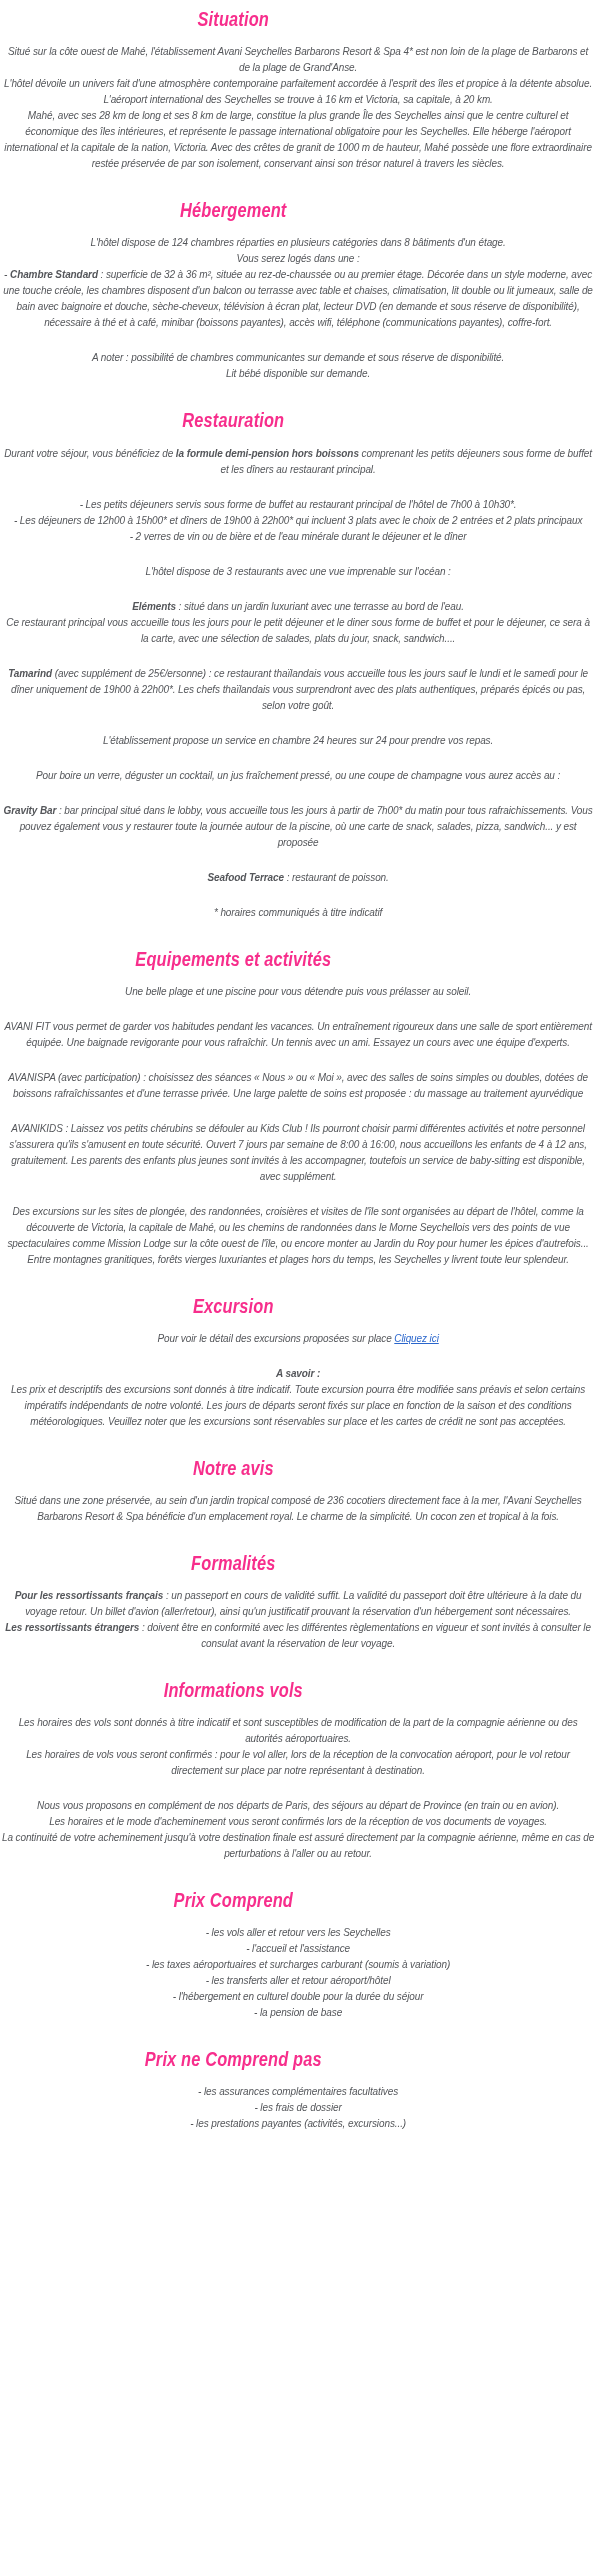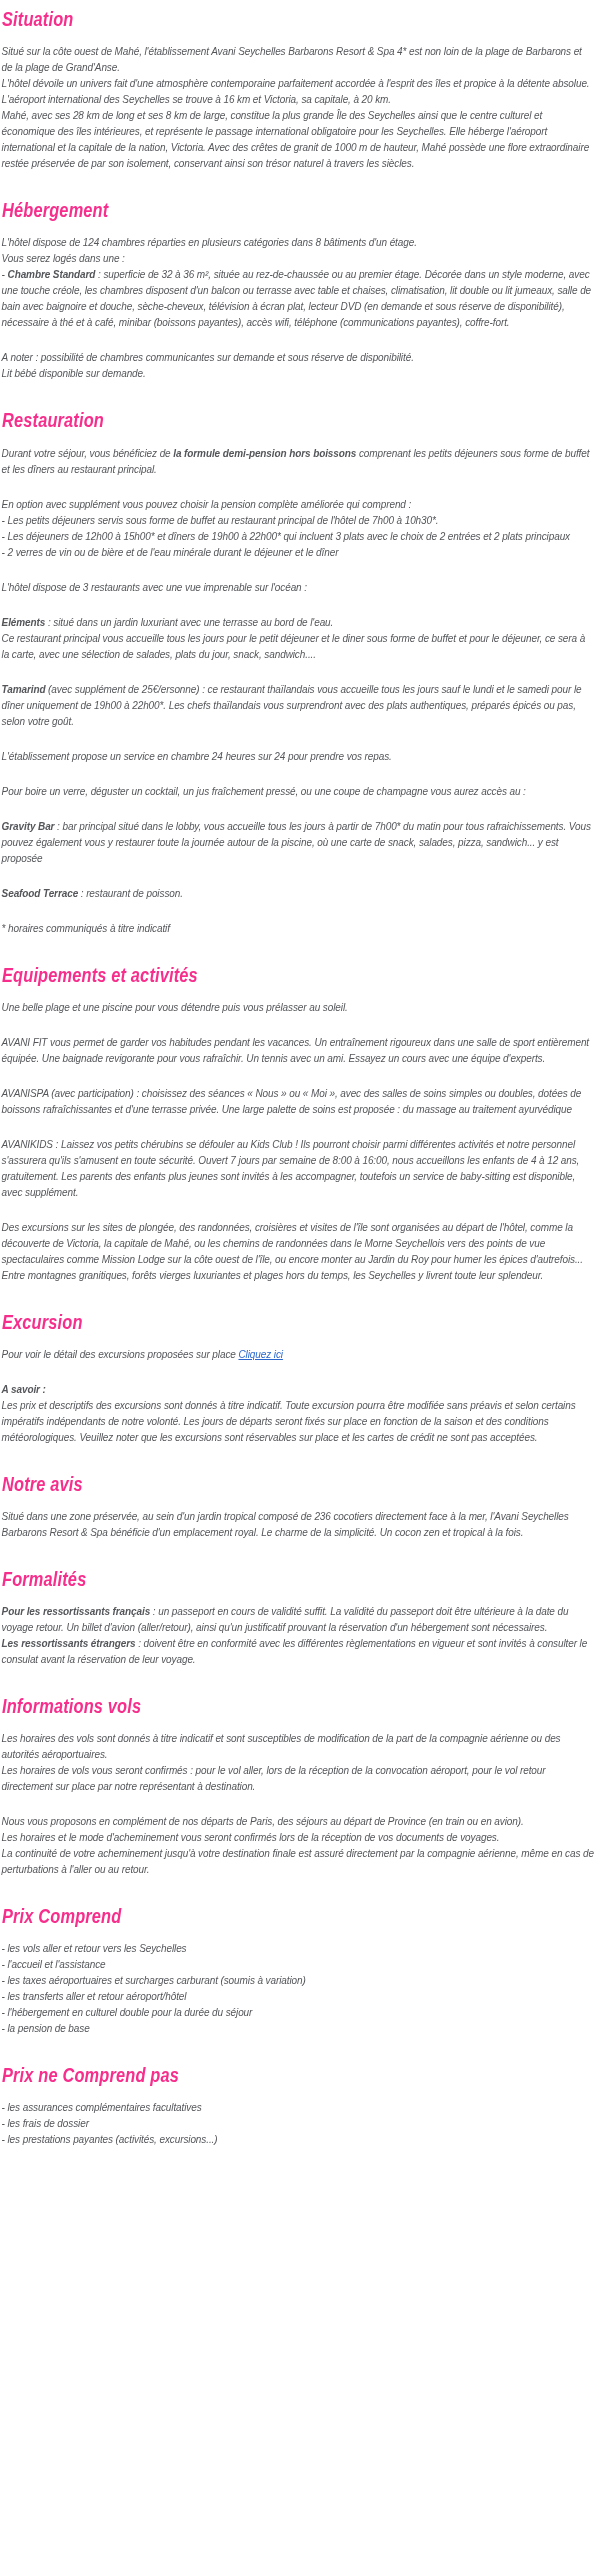--- a/index.html
+++ b/index.html
@@ -12,21 +12,21 @@
   html,body{margin:0;padding:0;background:var(--bg);}
   body{
     width:597px;
     min-height:2576px;
     font-family:"Liberation Sans",sans-serif;
     color:var(--text);
   }
   .content{
     padding:3.2px 2.4px 23.6px 1.6px;
   }
-  section{display:block;}
+  section{display:block;text-align:center;}
   h2{
     color:var(--accent);
     font-style:italic;
     font-weight:700;
     font-size:21px;
     line-height:1.25;
     margin:25px 0 11.8px 0;
     transform:scaleX(0.78);
     transform-origin:left center;
     white-space:nowrap;
@@ -63,21 +63,20 @@
       <p><span>Vous serez logés dans une :</span></p>
       <p><span>- </span><strong>Chambre Standard</strong><span> : superficie de 32 à 36 m², située au rez-de-chaussée ou au premier étage. Décorée dans un style moderne, avec une touche créole, les chambres disposent d'un balcon ou terrasse avec table et chaises, climatisation, lit double ou lit jumeaux, salle de bain avec baignoire et douche, sèche-cheveux, télévision à écran plat, lecteur DVD (en demande et sous réserve de disponibilité), nécessaire à thé et à café, minibar (boissons payantes), accès wifi, téléphone (communications payantes), coffre-fort.</span></p>
       <div class="spacer"></div>
       <p><span>A noter : possibilité de chambres communicantes sur demande et sous réserve de disponibilité.</span></p>
       <p><span>Lit bébé disponible sur demande.</span></p>
     </section>
     <section>
       <h2>Restauration</h2>
       <p><span>Durant votre séjour, vous bénéficiez de </span><strong>la formule demi-pension hors boissons</strong><span> comprenant les petits déjeuners sous forme de buffet et les dîners au restaurant principal.</span></p>
       <div class="spacer"></div>
-      <p><span>En option avec supplément vous pouvez choisir la pension complète améliorée qui comprend :</span></p>
       <p><span>- Les petits déjeuners servis sous forme de buffet au restaurant principal de l'hôtel de 7h00 à 10h30*.</span></p>
       <p><span>- Les déjeuners de 12h00 à 15h00* et dîners de 19h00 à 22h00* qui incluent 3 plats avec le choix de 2 entrées et 2 plats principaux</span></p>
       <p><span>- 2 verres de vin ou de bière et de l'eau minérale durant le déjeuner et le dîner</span></p>
       <div class="spacer"></div>
       <p><span>L'hôtel dispose de 3 restaurants avec une vue imprenable sur l'océan :</span></p>
       <div class="spacer"></div>
       <p><strong>Eléments</strong><span> : situé dans un jardin luxuriant avec une terrasse au bord de l'eau.</span></p>
       <p><span>Ce restaurant principal vous accueille tous les jours pour le petit déjeuner et le diner sous forme de buffet et pour le déjeuner, ce sera à la carte, avec une sélection de salades, plats du jour, snack, sandwich....</span></p>
       <div class="spacer"></div>
       <p><strong>Tamarind</strong><span> (avec supplément de 25€/ersonne) : ce restaurant thaïlandais vous accueille tous les jours sauf le lundi et le samedi pour le dîner uniquement de 19h00 à 22h00*. Les chefs thaïlandais vous surprendront avec des plats authentiques, préparés épicés ou pas, selon votre goût.</span></p>

